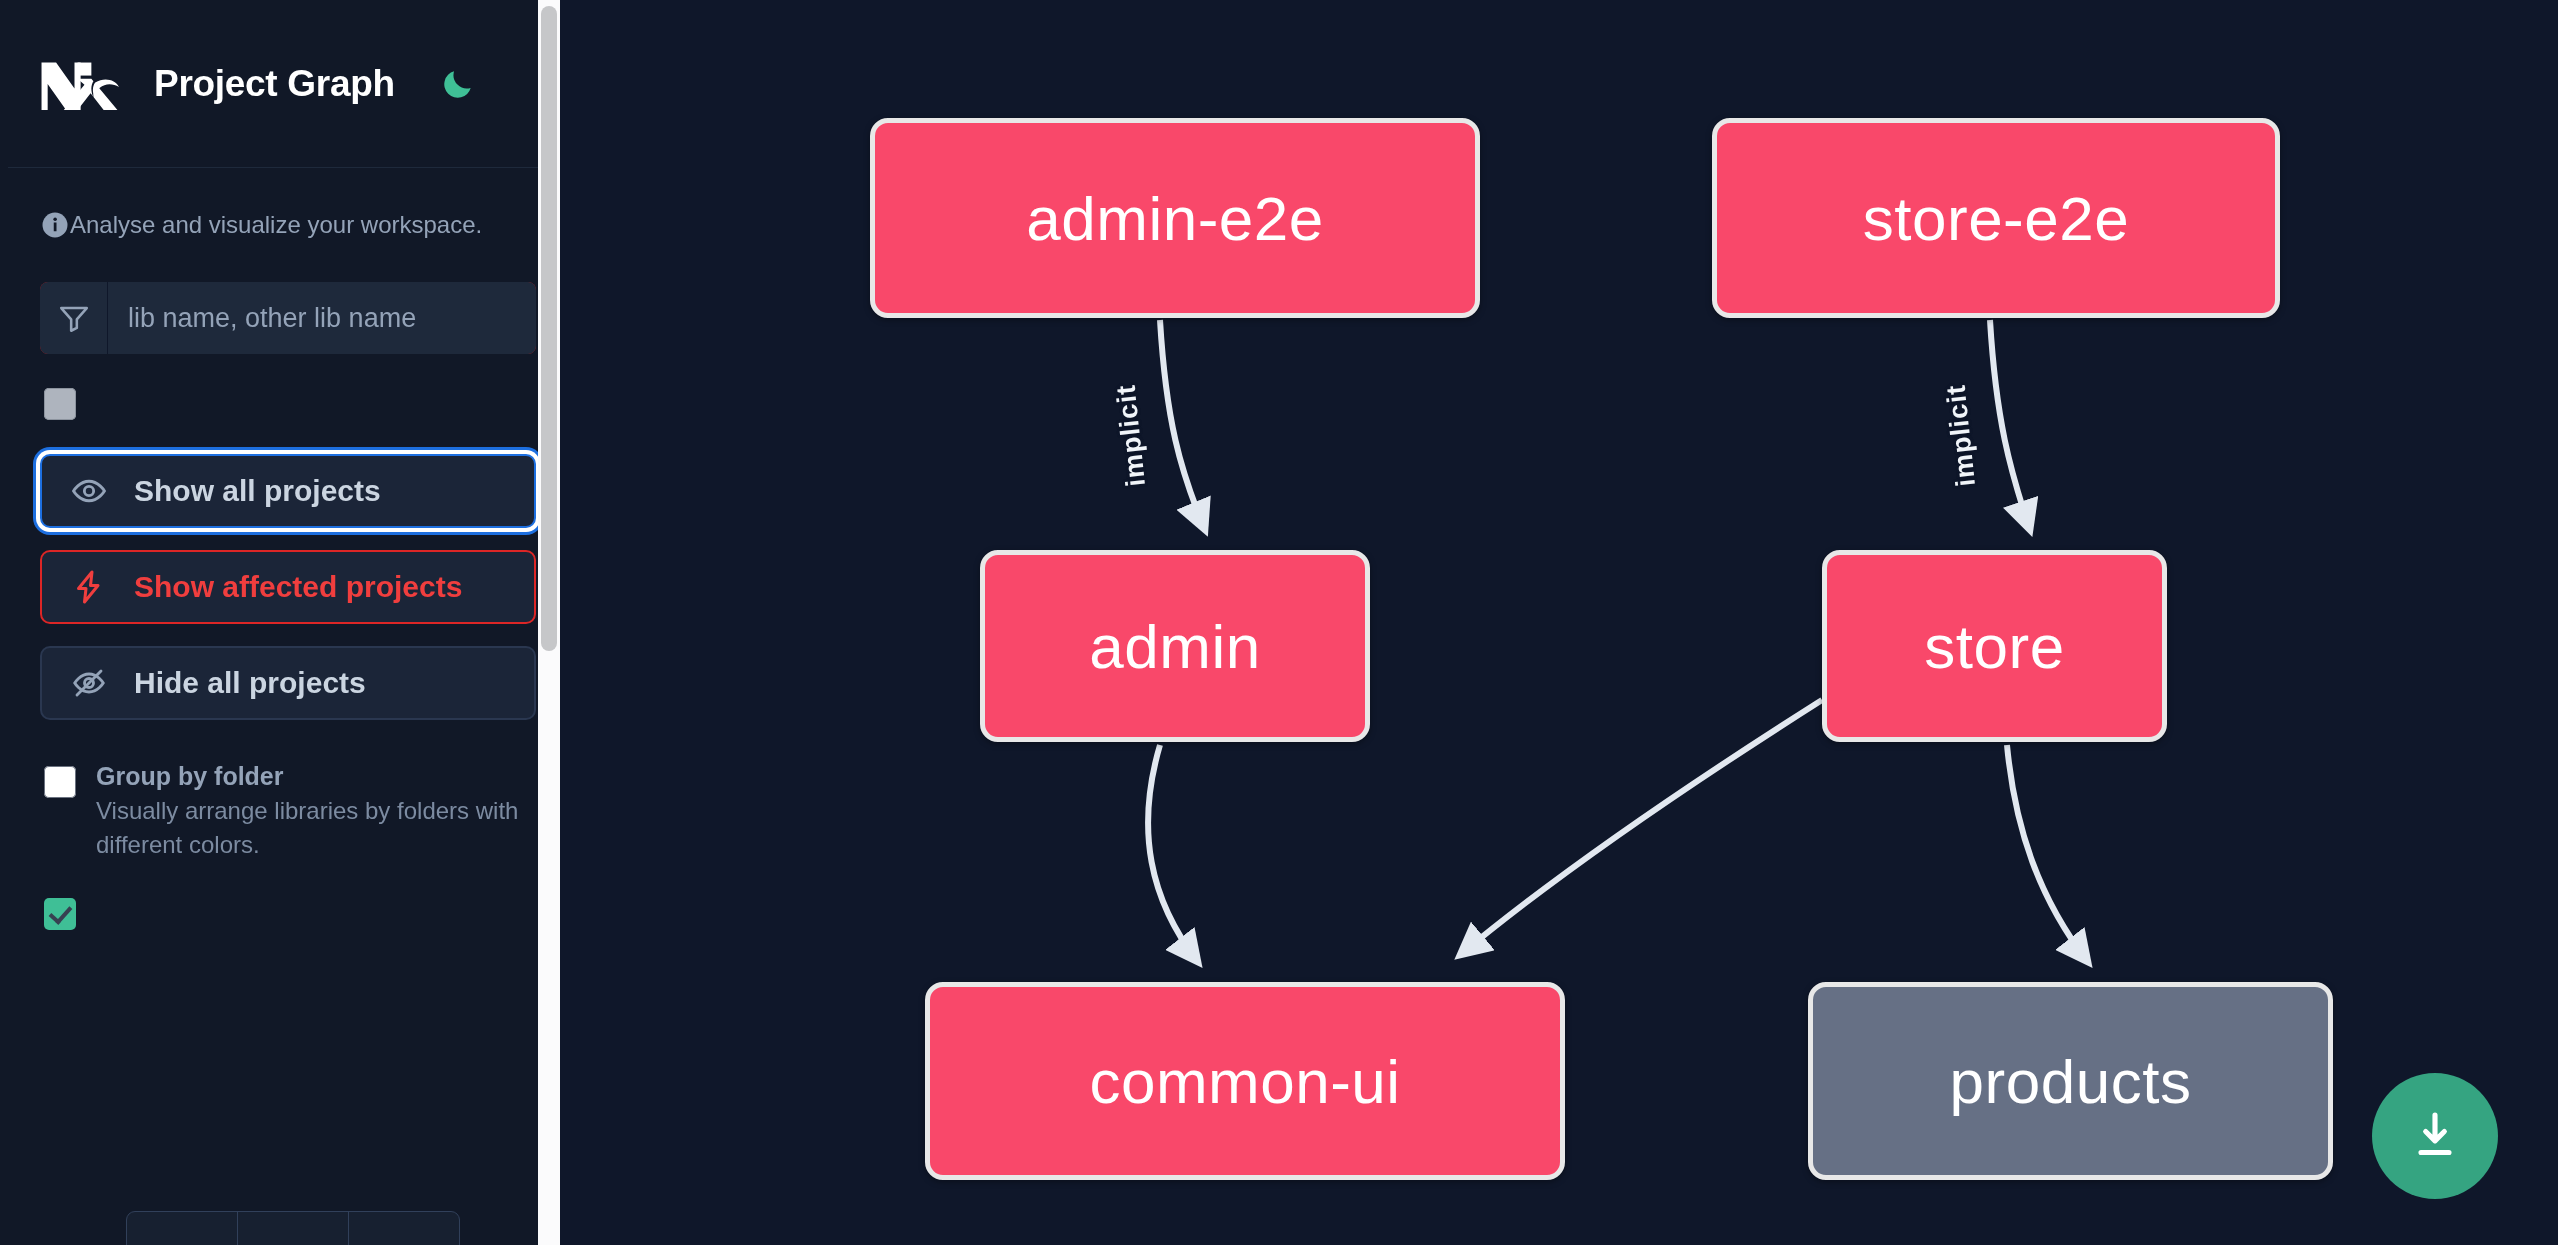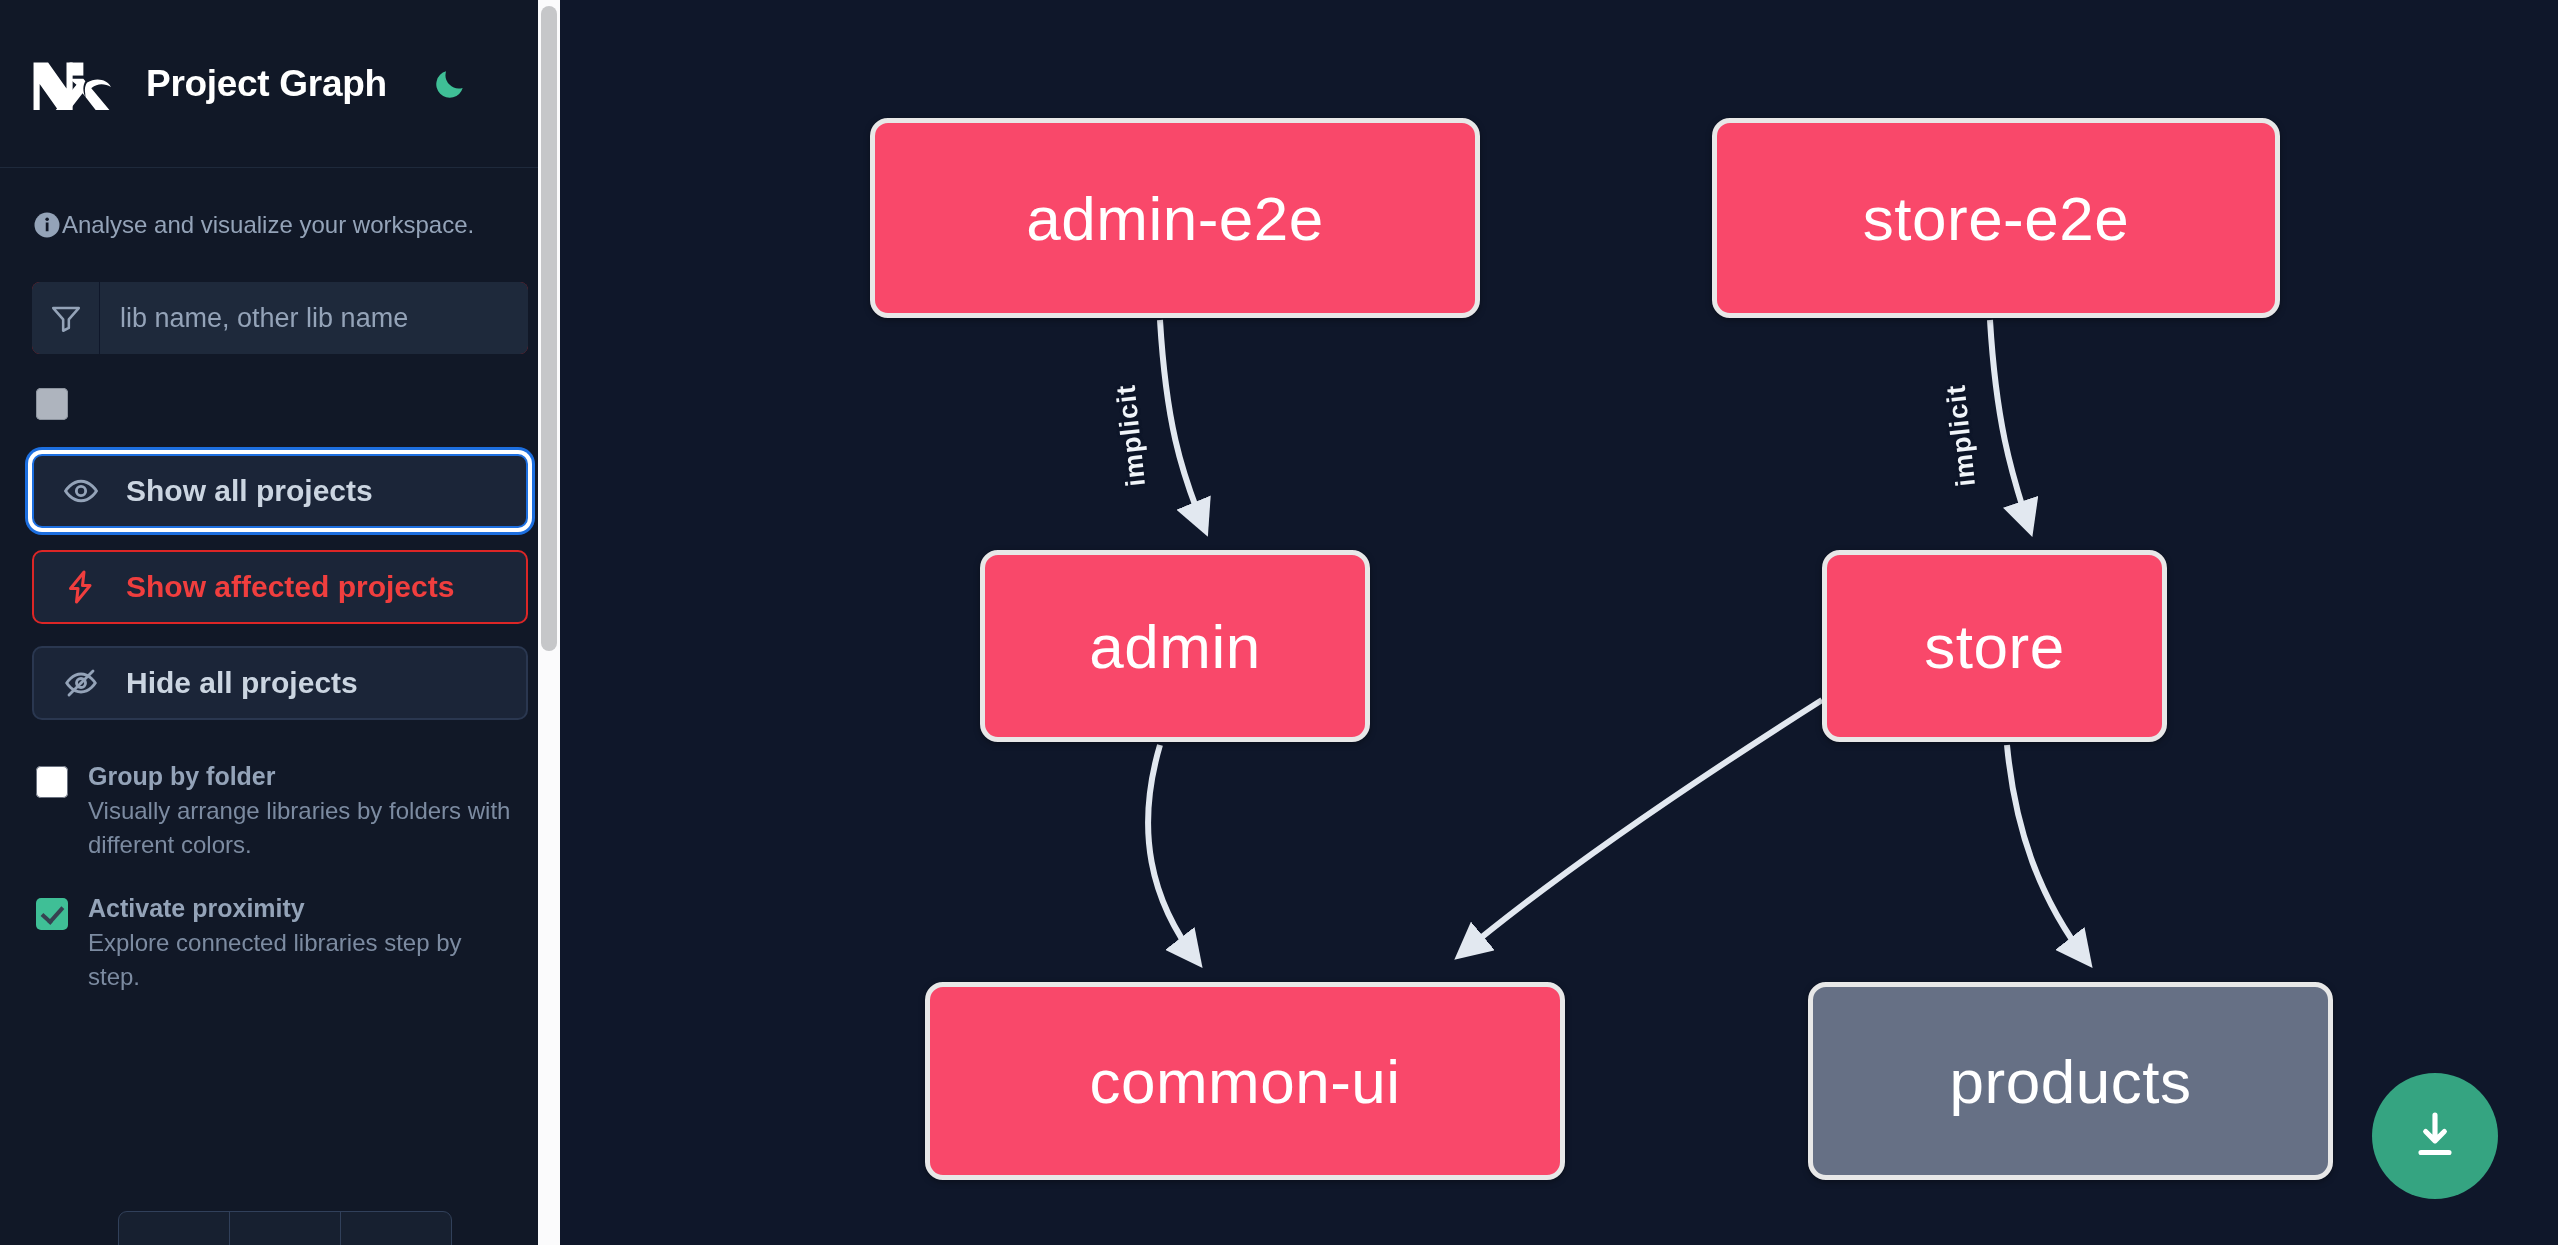--- a/index.html
+++ b/index.html
@@ -27,20 +27,21 @@
     background: #111827;
     flex: 0 0 560px;
     overflow: hidden;
   }
   #sidebar-scroll {
     position: absolute;
     inset: 0;
     width: 560px;
     height: 1245px;
     overflow: hidden;
+    margin-left: 8px;
   }
 
   .sb-header {
     height: 168px;
     display: flex;
     align-items: center;
     padding: 0 32px;
     border-bottom: 1px solid #1E293B;
     gap: 22px;
   }
@@ -332,24 +333,20 @@
       <div class="check-row" style="padding-top:40px">
         <span class="cb white"></span>
         <span class="check-texts">
           <span class="check-title">Group by folder</span>
           <span class="check-desc">Visually arrange libraries by folders with different colors.</span>
         </span>
       </div>
 
       <div class="check-row" style="padding-top:30px">
         <span class="cb green"></span>
-        <span class="check-texts">
-          <span class="check-title">Activate proximity</span>
-          <span class="check-desc">Explore connected libraries step by step.</span>
-        </span>
       </div>
 
       <div class="segmented">
         <div></div>
         <div></div>
         <div></div>
       </div>
     </div>
 
     <div class="sb-scrollbar">

